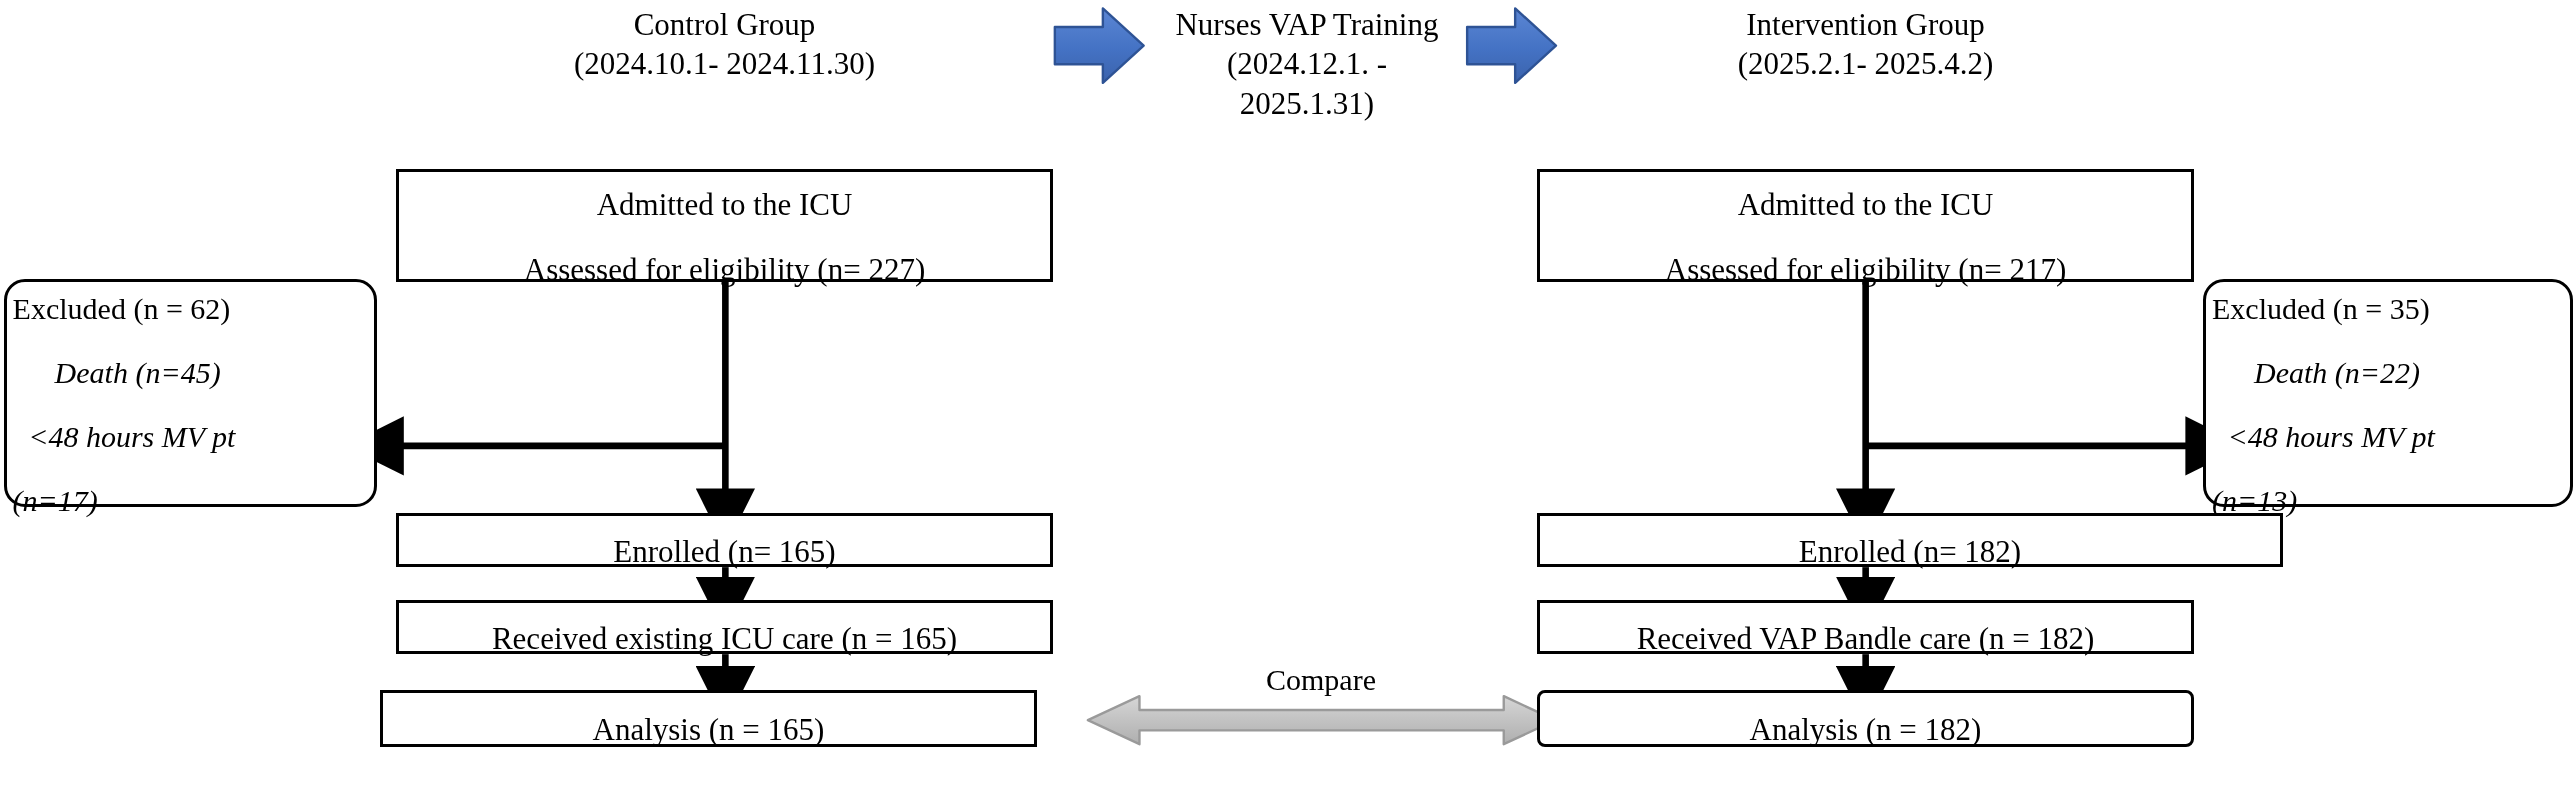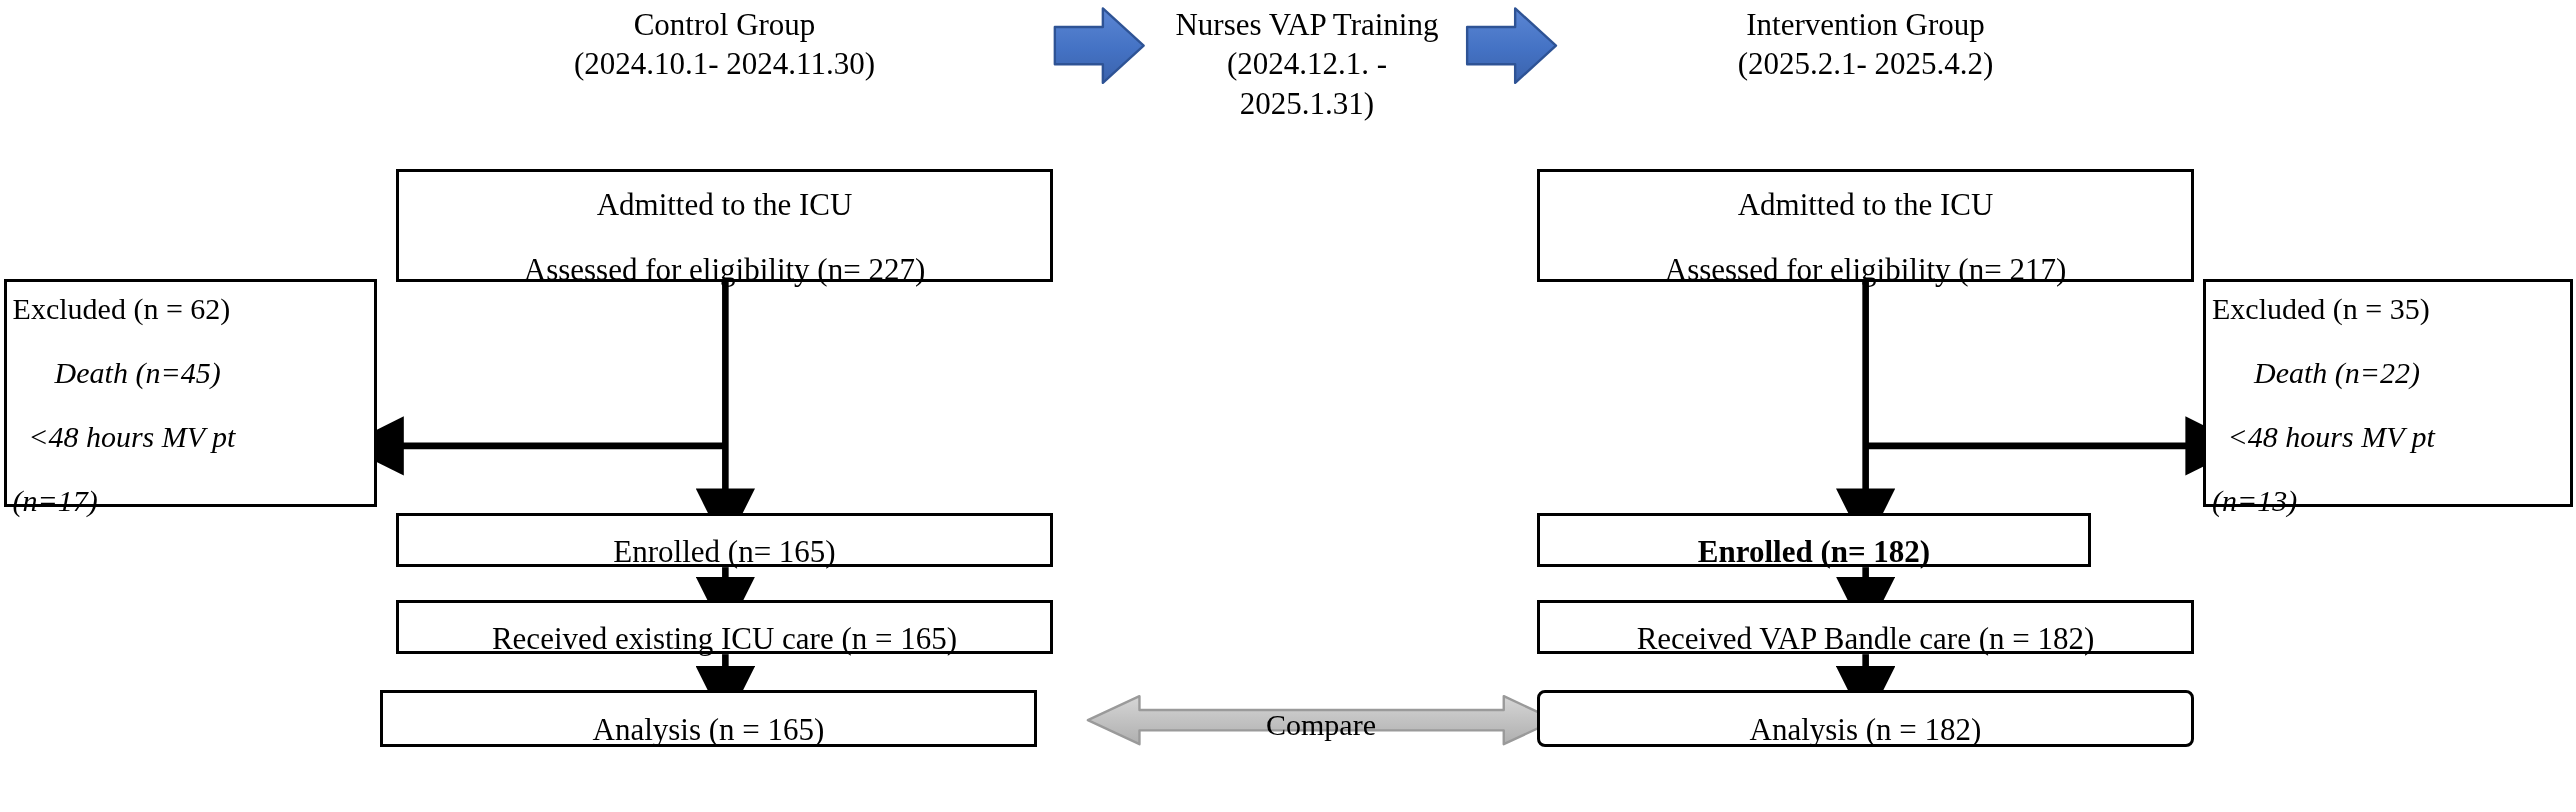--- a/index.html
+++ b/index.html
@@ -43,20 +43,21 @@
     text-align:center;
     font-size:31px;
     line-height:1.30;
     white-space:pre;
     margin-top:24px;
   }
   .box.excl{
     align-items:flex-start;
     justify-content:center;
     padding:3.6px 0 3.6px 6px;
+    border-radius:21px;
   }
   .box.excl .line{
     text-align:left;
     font-size:30px;
     line-height:1.34;
   }
   .box.excl .line.ital{ font-style:italic; }
   .box.excl .line.indent{ padding-left:42px; }
   .box.excl .line.indent2{ padding-left:15.6px; }
 
@@ -68,21 +69,20 @@
     height:812px;
     pointer-events:none;
   }
 
   
   .compare-label{
     position:absolute;
     font-size:30px;
     text-align:center;
     white-space:pre;
-    margin-top:45px;
   }
 </style>
 </head>
 <body>
 
 <div id="stage">
 
   <svg id="wires" viewBox="0 0 4291 1353" width="2576" height="812">
     <defs>
       <marker id="ahDown" markerWidth="9" markerHeight="9" refX="2.2" refY="4.5" orient="auto" markerUnits="strokeWidth">
@@ -175,21 +175,21 @@
     <span class="line">Assessed for eligibility (n= 217)</span>
   </div>
 
   <div class="box excl" style="left:2203px; top:279px; width:370px; height:228px;">
     <span class="line">Excluded (n = 35)</span>
     <span class="line ital indent">Death (n=22)</span>
     <span class="line ital indent2">&lt;48 hours MV pt</span>
     <span class="line ital">(n=13)</span>
   </div>
 
-  <div class="box" style="left:1537px; top:513px; width:554px; height:54px;font-weight:bold;">
+  <div class="box" style="left:1537px; top:513px; width:746px; height:54px;">
     <span class="line">Enrolled (n= 182)</span>
   </div>
 
   <div class="box" style="left:1537px; top:600px; width:657px; height:54px;">
     <span class="line">Received VAP Bandle care (n = 182)</span>
   </div>
 
   <div class="box" style="left:1537px; top:690px; width:657px; height:57px;border-radius:8px;">
     <span class="line">Analysis (n = 182)</span>
   </div>

